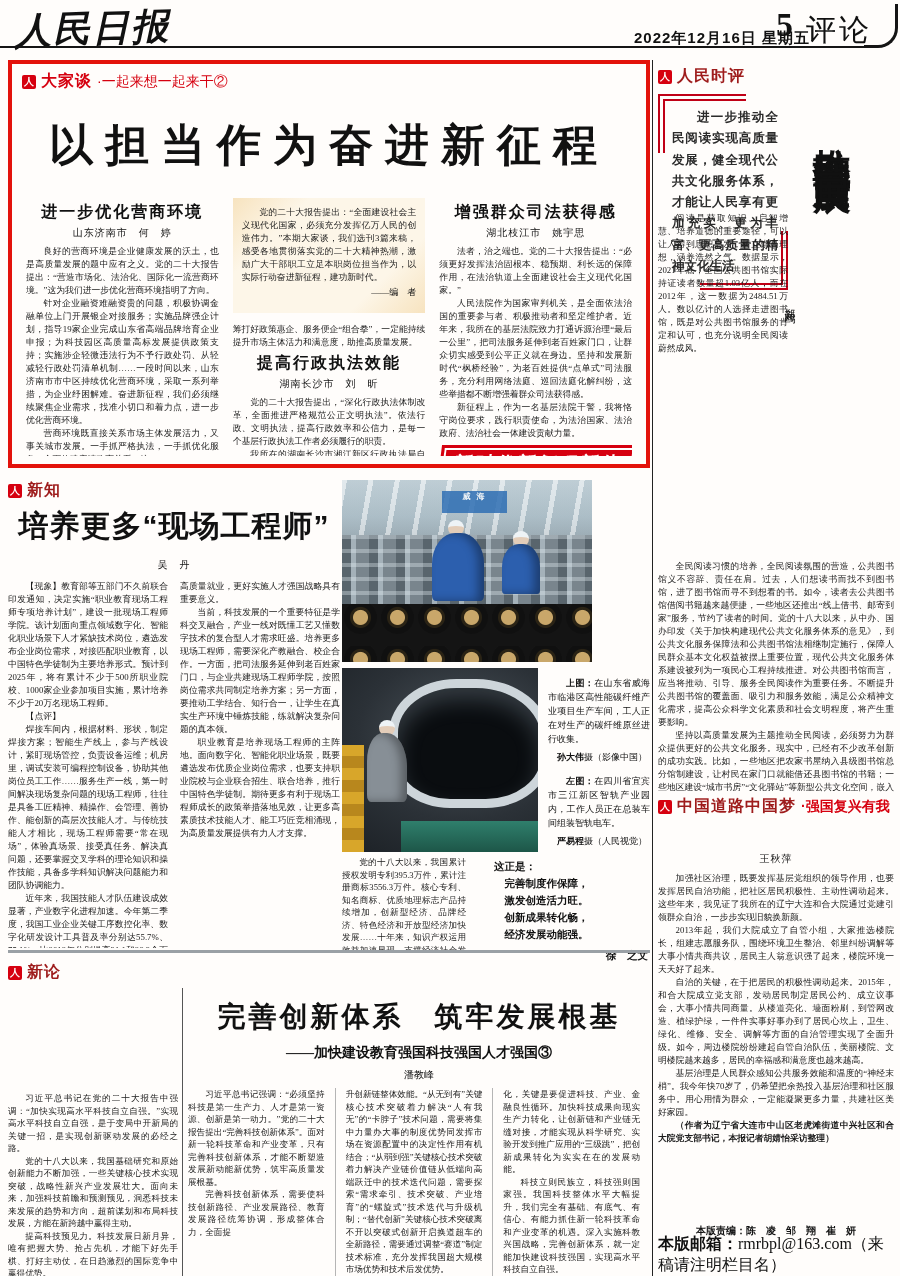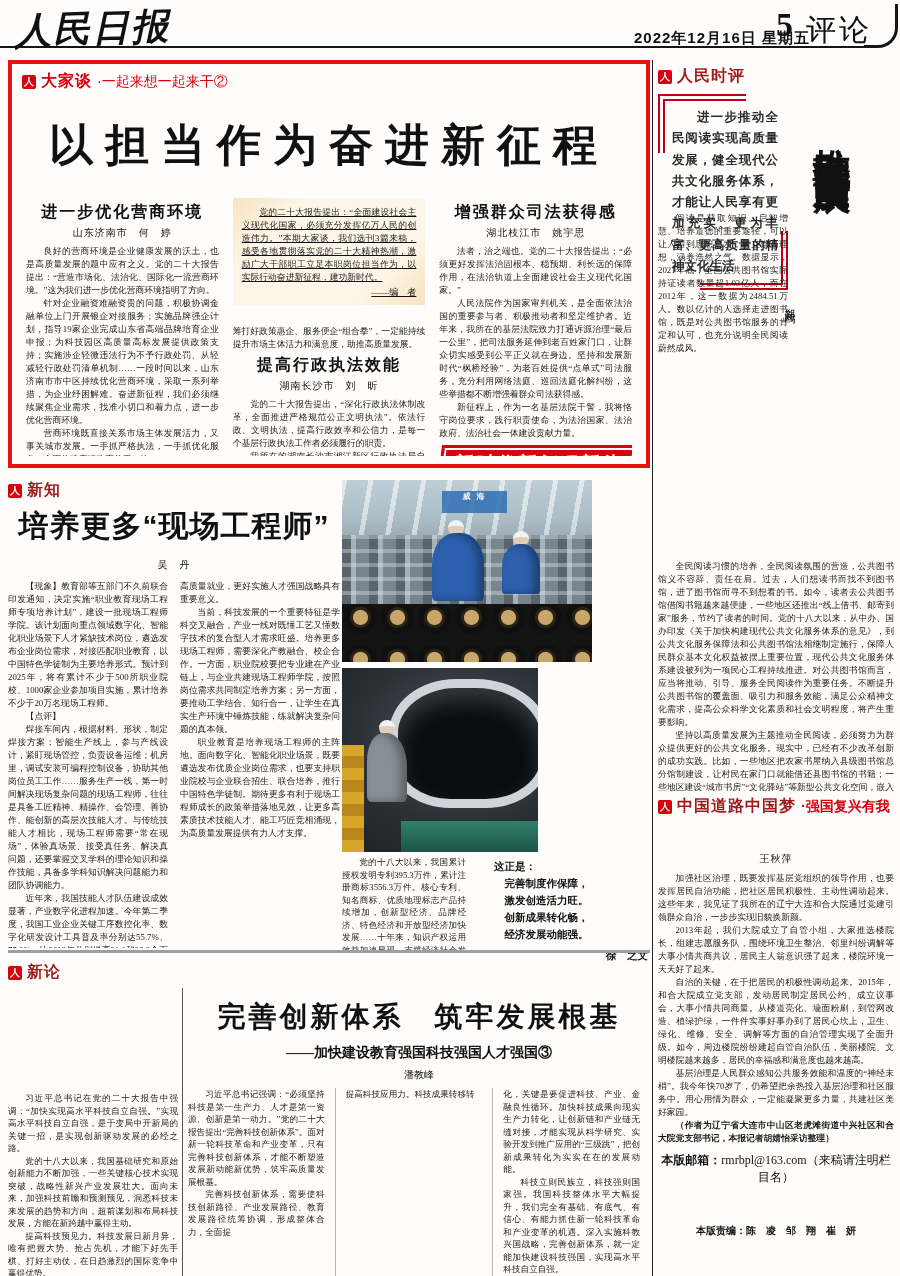--- a/index.html
+++ b/index.html
@@ -37,21 +37,21 @@
   
   .dj-box { position:absolute; left:8px; top:60px; width:642px; height:408px;
     border:4px solid #e3120b; background:#fffdfb; }
   .dj-label { position:absolute; left:10px; top:7px; }
   .dj-headline { position:absolute; left:0; top:52px; width:100%; text-align:center;
     font:900 44px "Liberation Sans",sans-serif; letter-spacing:12px; }
   .dj-cols { position:absolute; left:14px; right:14px; top:134px; bottom:8px;
     display:flex; gap:14px; overflow:hidden; }
   .dj-col { flex:1 1 0; overflow:hidden; display:flex; flex-direction:column; }
   .editor-note { background:linear-gradient(135deg,#f7e3bf, #fdf6e8 25%, #fdf6e8 75%, #f7e3bf);
-    padding:8px 9px 6px; margin-bottom:20px;text-decoration:underline; }
+    padding:8px 9px 14px; margin-bottom:10px; }
   .editor-note .para { font-size:8.8px; }
   .editor-sign { text-align:right; font-size:9px; margin-top:2px; }
   .badge { margin:8px auto 2px; width:190px; text-align:center; background:#d6000f; color:#fff;
     font:bold 19px/28px "Liberation Sans",sans-serif; letter-spacing:2px;
     border:2px solid #fff; outline:3px solid #d6000f; transform:skewX(-7deg);
     box-shadow:5px 4px 0 #c9c9c9; }
   
   .quote { position:relative; font:bold 12.5px/1.7 "Liberation Sans",sans-serif; color:#2b2b2b;
     padding:13px 10px 13px 14px; text-align:justify; text-indent:2em; }
   .quote::before { content:""; position:absolute; left:0; top:0; width:62%; height:52px;
@@ -65,21 +65,21 @@
     font:900 38px "Liberation Sans",sans-serif; letter-spacing:3px; }
   .sp-vauthor { position:absolute; left:782px; top:300px; writing-mode:vertical-rl;
     font-size:11px; letter-spacing:2px; }
   .sp-narrow { position:absolute; left:658px; top:212px; width:130px; height:344px; overflow:hidden; }
   .sp-wide { position:absolute; left:658px; top:560px; width:236px; height:232px; overflow:hidden; }
   .dl-label { position:absolute; left:658px; top:796px; }
   .dl-title { position:absolute; left:658px; top:818px; width:236px; text-align:center;
     font:bold 24px "Liberation Sans",sans-serif; letter-spacing:4px; }
   .dl-byline { position:absolute; left:658px; top:852px; width:236px; }
   .dl-body { position:absolute; left:658px; top:872px; width:236px; height:322px; overflow:hidden; }
-  .foot1 { position:absolute; left:658px; top:1152px; width:236px; text-align:center; font-size:12px; }
+  .foot1 { position:absolute; left:658px; top:1234px; width:236px; font-size:16px; }
   .foot2 { position:absolute; left:658px; top:1224px; width:236px; text-align:center; font-size:10px; }
   
   .xz-label { position:absolute; left:8px; top:480px; }
   .xz-title { position:absolute; left:8px; top:506px; width:332px; text-align:center;
     font:900 30px "Liberation Sans",sans-serif; letter-spacing:1px; }
   .xz-byline { position:absolute; left:8px; top:558px; width:332px; }
   .xz-col1 { position:absolute; left:8px;   top:580px; width:160px; height:368px; overflow:hidden; }
   .xz-col2 { position:absolute; left:180px; top:580px; width:160px; height:368px; overflow:hidden; }
   .patent { position:absolute; left:342px; top:856px; width:124px; height:94px; overflow:hidden; }
   .poem { position:absolute; left:494px; top:858px; width:154px; font-size:10.5px; line-height:17px; font-weight:bold; }
@@ -213,21 +213,21 @@
   <div class="xz-title">培养更多“现场工程师”</div>
   <div class="xz-byline byline">吴　丹</div>
   <div class="xz-col1">
       <p class="para">【现象】教育部等五部门不久前联合印发通知，决定实施“职业教育现场工程师专项培养计划”，建设一批现场工程师学院。该计划面向重点领域数字化、智能化职业场景下人才紧缺技术岗位，遴选发布企业岗位需求，对接匹配职业教育，以中国特色学徒制为主要培养形式。预计到2025年，将有累计不少于500所职业院校、1000家企业参加项目实施，累计培养不少于20万名现场工程师。</p>
       <p class="para">【点评】</p>
       <p class="para">焊接车间内，根据材料、形状，制定焊接方案；智能生产线上，参与产线设计，紧盯现场管控，负责设备运维；机房里，调试安装可编程控制设备，协助其他岗位员工工作……服务生产一线，第一时间解决现场复杂问题的现场工程师，往往是具备工匠精神、精操作、会管理、善协作、能创新的高层次技能人才。与传统技能人才相比，现场工程师需要“常在现场”，体验真场景、接受真任务、解决真问题，还要掌握交叉学科的理论知识和操作技能，具备多学科知识解决问题能力和团队协调能力。</p>
       <p class="para">近年来，我国技能人才队伍建设成效显著，产业数字化进程加速。今年第二季度，我国工业企业关键工序数控化率、数字化研发设计工具普及率分别达55.7%、75.1%，比2012年分别提高31.1和26.3个百分点。培养一批熟悉生产、能解决复杂问题的现场工程师，符合产业发展需要和人才培养方向，能进一步优化人才供给结构，促进更多劳动者实现</p>
     </div>
   <div class="xz-col2 cont-first">
       <p class="para">高质量就业，更好实施人才强国战略具有重要意义。</p>
-      <p class="para">当前，科技发展的一个重要特征是学科交叉融合，产业一线对既懂工艺又懂数字技术的复合型人才需求旺盛。培养更多现场工程师，需要深化产教融合、校企合作。一方面，职业院校要把专业建在产业链上，与企业共建现场工程师学院，按照岗位需求共同制定培养方案；另一方面，要推动工学结合、知行合一，让学生在真实生产环境中锤炼技能，练就解决复杂问题的真本领。</p>
+      <p class="para">当前，科技发展的一个重要特征是学科交叉融合，产业一线对既懂工艺又懂数字技术的复合型人才需求旺盛。培养更多现场工程师，需要深化产教融合、校企合作。一方面，把司法服务延伸到老百姓家门口，与企业共建现场工程师学院，按照岗位需求共同制定培养方案；另一方面，要推动工学结合、知行合一，让学生在真实生产环境中锤炼技能，练就解决复杂问题的真本领。</p>
       <p class="para">职业教育是培养现场工程师的主阵地。面向数字化、智能化职业场景，既要遴选发布优质企业岗位需求，也要支持职业院校与企业联合招生、联合培养，推行中国特色学徒制。期待更多有利于现场工程师成长的政策举措落地见效，让更多高素质技术技能人才、能工巧匠竞相涌现，为高质量发展提供有力人才支撑。</p>
     </div>
 
   <div class="photo photo1">
     <div class="p1-beams"></div>
     <div class="p1-sign">威 海</div>
     <div class="p1-machines"></div>
     <div class="worker" style="left:36%; top:22%; width:52px; height:95px;">
       <span class="w-head"></span>
         <span class="w-body"></span>
@@ -241,20 +241,26 @@
   <div class="photo photo2">
     <div class="p2-frame"></div>
     <div class="p2-yellow"></div>
     <div class="p2-green"></div>
     <div class="p2-worker worker">
       <span class="w-head"></span>
         <span class="w-body"></span>
     </div>
   </div>
 
+  <div class="caption">
+    <p class="cap-p"><b>上图：</b><span>在山东省威海市临港区高性能碳纤维产业项目生产车间，工人正在对生产的碳纤维原丝进行收集。</span></p>
+    <p class="cap-credit"><b>孙大伟</b><span>摄（影像中国）</span></p>
+    <p class="cap-p"><b>左图：</b><span>在四川省宜宾市三江新区智轨产业园内，工作人员正在总装车间组装智轨电车。</span></p>
+    <p class="cap-credit"><b>严易程</b><span>摄（人民视觉）</span></p>
+  </div>
 
   <div class="patent small">
     <p class="para">党的十八大以来，我国累计授权发明专利395.3万件，累计注册商标3556.3万件。核心专利、知名商标、优质地理标志产品持续增加，创新型经济、品牌经济、特色经济和开放型经济加快发展……十年来，知识产权运用效益加速显现，支撑经济社会发展更加有力。</p>
   </div>
   <div class="poem">
     <div>这正是：</div>
     <div>
         <p class="poem-line">完善制度作保障，</p>
         <p class="poem-line">激发创造活力旺。</p>
         <p class="poem-line">创新成果转化畅，</p>
@@ -277,20 +283,21 @@
 
   <div class="cx-title">完善创新体系　筑牢发展根基</div>
   <div class="cx-subtitle">——加快建设教育强国科技强国人才强国③</div>
   <div class="cx-author">潘教峰</div>
   <div class="cx-cols small">
     <div class="cx-col">
         <p class="para">习近平总书记强调：“必须坚持科技是第一生产力、人才是第一资源、创新是第一动力。”党的二十大报告提出“完善科技创新体系”。面对新一轮科技革命和产业变革，只有完善科技创新体系，才能不断塑造发展新动能新优势，筑牢高质量发展根基。</p>
         <p class="para">完善科技创新体系，需要使科技创新路径、产业发展路径、教育发展路径统筹协调，形成整体合力，全面提</p>
       </div>
     <div class="cx-col cont-first">
+        <p class="para">升创新链整体效能。“从无到有”关键核心技术突破着力解决“人有我无”的“卡脖子”技术问题，需要将集中力量办大事的制度优势同发挥市场在资源配置中的决定性作用有机结合；“从弱到强”关键核心技术突破着力解决产业链价值链从低端向高端跃迁中的技术迭代问题，需要探索“需求牵引、技术突破、产业培育”的“螺旋式”技术迭代与升级机制；“替代创新”关键核心技术突破离不开以突破式创新开启换道超车的全新路径，需要通过调整“赛道”制定技术标准，充分发挥我国超大规模市场优势和技术后发优势。</p>
         <p class="para">提高科技应用力。科技成果转移转</p>
       </div>
     <div class="cx-col cont-first">
       <div>
           <p class="para">化，关键是要促进科技、产业、金融良性循环。加快科技成果向现实生产力转化，让创新链和产业链无缝对接，才能实现从科学研究、实验开发到推广应用的“三级跳”，把创新成果转化为实实在在的发展动能。</p>
           <p class="para">科技立则民族立，科技强则国家强。我国科技整体水平大幅提升，我们完全有基础、有底气、有信心、有能力抓住新一轮科技革命和产业变革的机遇。深入实施科教兴国战略，完善创新体系，就一定能加快建设科技强国，实现高水平科技自立自强。</p>
         </div>
       <p class="para note-bold">（作者为中国科学院科技战略咨询研究院院长）</p>
     </div>
   </div>

